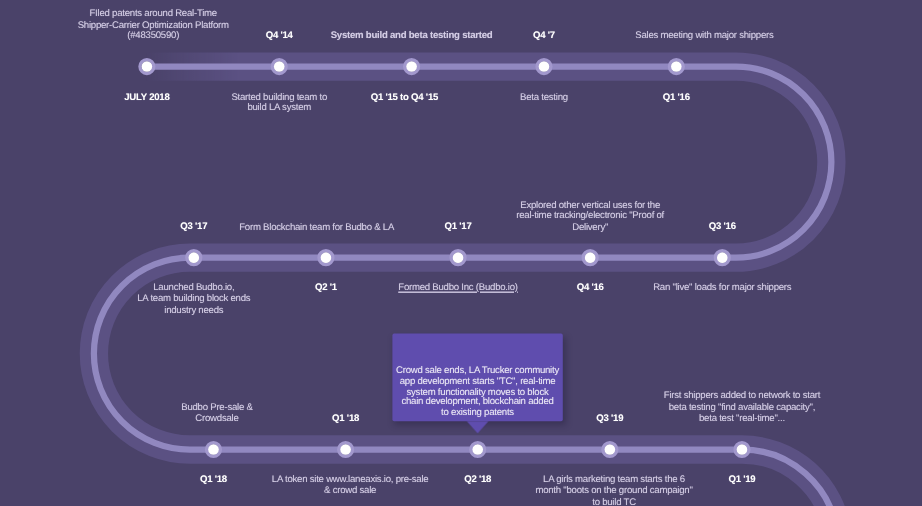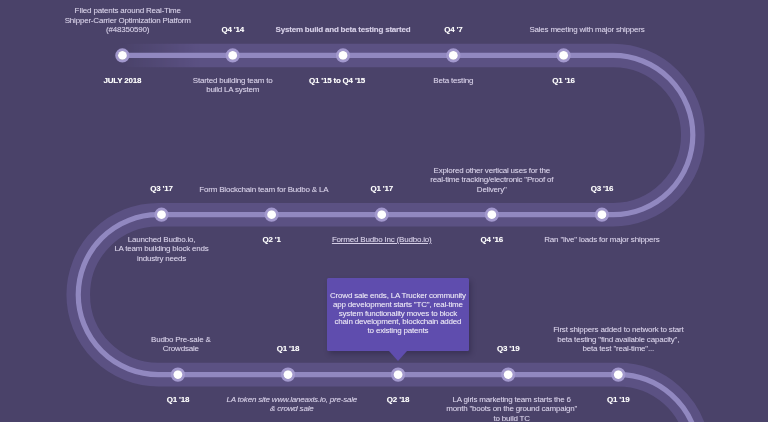--- a/index.html
+++ b/index.html
@@ -7,21 +7,21 @@
   body{width:768px;height:422px;overflow:hidden;background:#4a4269;
        font-family:"Liberation Sans",sans-serif;}
   #stage{position:relative;width:768px;height:422px;}
   svg.road{position:absolute;left:0;top:0;width:768px;height:422px;}
   .lbl{position:absolute;text-align:center;white-space:pre-line;
        font-size:8px;letter-spacing:-0.2px;line-height:9.5px;transform:translateZ(0);}
   .lbl.q{font-weight:bold;color:#ffffff;text-shadow:0 0 0.8px rgba(255,255,255,0.45);}
   .lbl.d{color:#d4cde5;text-shadow:0 0 0.8px rgba(212,205,229,0.5);}
   .callout{position:absolute;background:#5f4dae;border-radius:1.5px;color:#e8e4f4;
            font-size:8px;letter-spacing:-0.2px;line-height:8.95px;text-align:center;
-           padding:14px 2px 0;box-sizing:border-box;white-space:pre-line;
+           padding:27px 2px 0;box-sizing:border-box;white-space:pre-line;
            box-shadow:2px 3px 5px rgba(30,24,52,0.35);transform:translateZ(0);
            text-shadow:0 0 0.8px rgba(232,228,244,0.5);}
   .callout-tail{position:absolute;width:0;height:0;
            border-left:9px solid transparent;border-right:9px solid transparent;
            border-top:10px solid #5f4dae;}
 </style>
 </head>
 <body>
 
 <div id="stage">
@@ -98,21 +98,21 @@
       <div class="lbl q" style="width: 220px; left: 381.8px; top: 235.18px;">Q4 '16</div>
       <div class="lbl d" style="width: 220px; left: 381.8px; top: 165.58px;">Explored other vertical uses for the
 real-time tracking/electronic "Proof of
 Delivery"</div>
       <div class="lbl q" style="width: 220px; left: 491.9px; top: 183.98px;">Q3 '16</div>
       <div class="lbl d" style="width: 220px; left: 491.9px; top: 234.78px;">Ran "live" loads for major shippers</div>
       <div class="lbl q" style="width: 220px; left: 67.9px; top: 395.08px;">Q1 '18</div>
       <div class="lbl d" style="width: 220px; left: 70.8px; top: 334.98px;">Budbo Pre-sale &amp;
 Crowdsale</div>
       <div class="lbl q" style="width: 220px; left: 178px; top: 343.88px;">Q1 '18</div>
-      <div class="lbl d" style="width: 220px; left: 181.8px; top: 394.68px; font-style: italic;">LA token site www.laneaxis.io, pre-sale
+      <div class="lbl d" style="width: 220px; left: 181.8px; top: 394.68px;">LA token site www.laneaxis.io, pre-sale
 &amp; crowd sale</div>
       <div class="lbl q" style="width: 220px; left: 288.1px; top: 395.08px;">Q2 '18</div>
       <div class="lbl q" style="width: 220px; left: 398.2px; top: 343.88px;">Q3 '19</div>
       <div class="lbl d" style="width: 220px; left: 401.7px; top: 394.68px;">LA girls marketing team starts the 6
 month "boots on the ground campaign"
 to build TC</div>
       <div class="lbl q" style="width: 220px; left: 508.3px; top: 395.08px;">Q1 '19</div>
       <div class="lbl d" style="width: 220px; left: 508.3px; top: 325.48px;">First shippers added to network to start
 beta testing "find available capacity",
 beta test "real-time"...</div>

